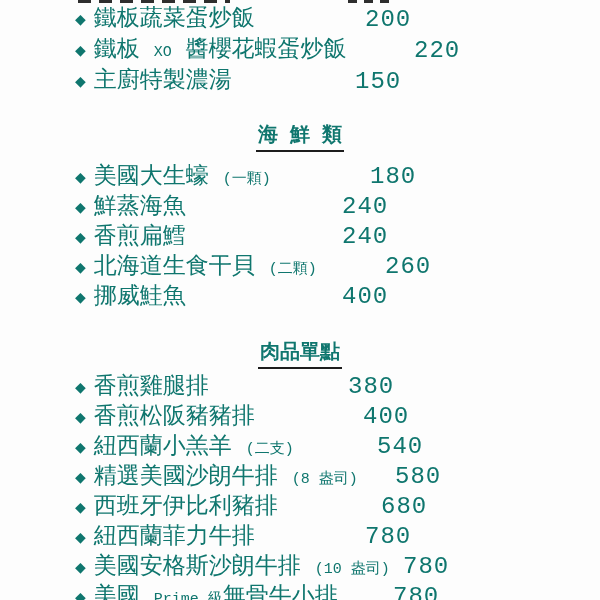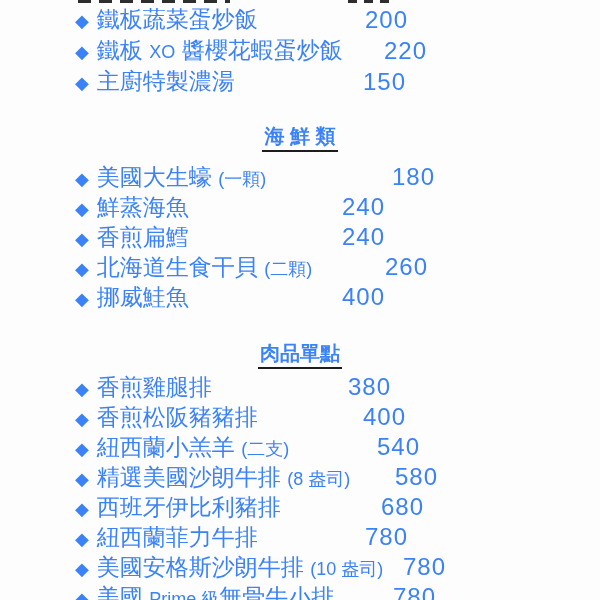--- a/index.html
+++ b/index.html
@@ -1,43 +1,43 @@
 <!DOCTYPE html>
 <html><head>
 <meta charset="utf-8">
 <style>
   html,body { margin:0; padding:0; }
   .page {
     position:relative;
     width:600px; height:600px;
     background:#fdfdfd;
-    color:#3b82f6;
+    color:#0f766e;
     overflow:hidden;
-    font-family:Liberation Sans, sans-serif;
+    font-family:Liberation Mono, monospace;
   }
   
   .crop-remnant { position:absolute; top:0; height:3px; background:repeating-linear-gradient(90deg,#2e2e2e 0 13px,transparent 13px 21px); }
   .crop-remnant.name-part { left:78px; width:152px; }
   .crop-remnant.price-part { left:348px; width:44px; background:repeating-linear-gradient(90deg,#2e2e2e 0 9px,transparent 9px 16px); }
 
   #menu { position:absolute; left:0; top:0; right:0; padding-top:4px; }
 
   .row {
     position:relative;
     padding-left:75px;
     white-space:nowrap;
     font-size:23px;
   }
   .rows-0 .row { height:31px; line-height:31px; }
   .rows-1 .row, .rows-2 .row { height:30px; line-height:30px; }
   .rows-1 { margin-top:9px; }
   .rows-2 { margin-top:2px; }
 
   .bullet { font-size:18px; margin-right:8px; }
-  .name .small { font-size:18px; }
+  .name .small { font-size:15px; }
   .price {
     position:absolute; top:0;
     font-size:24px;
     line-height:inherit;
     letter-spacing:1px;
   }
 
   .section-header {
     height:30px;
     display:flex; align-items:flex-start; justify-content:center;
@@ -49,28 +49,28 @@
 </style>
 </head>
 <body>
 
 <div class="page">
   <div class="crop-remnant name-part"></div>
   <div class="crop-remnant price-part"></div>
   <div id="menu">
       <div class="rows rows-0">
         <div class="row"><span class="bullet">◆</span><span class="name"><span class="normal">鐵板蔬菜蛋炒飯</span></span><span class="price" style="left: 365px;">200</span></div>
-        <div class="row"><span class="bullet">◆</span><span class="name"><span class="normal">鐵板 </span><span class="small">XO</span><span class="normal"> 醬櫻花蝦蛋炒飯</span></span><span class="price" style="left: 384px;">220</span></div>
-        <div class="row"><span class="bullet">◆</span><span class="name"><span class="normal">主廚特製濃湯</span></span><span class="price" style="left: 355px; margin-left: 8px;">150</span></div>
+        <div class="row"><span class="bullet">◆</span><span class="name"><span class="normal">鐵板 </span><span class="small">XO</span><span class="normal"> 醬櫻花蝦蛋炒飯</span></span><span class="price" style="left: 414px;">220</span></div>
+        <div class="row"><span class="bullet">◆</span><span class="name"><span class="normal">主廚特製濃湯</span></span><span class="price" style="left: 355px;">150</span></div>
       </div>
       <div class="section-header sh-1">
         <span>海 鮮 類</span>
       </div>
       <div class="rows rows-1">
-        <div class="row"><span class="bullet">◆</span><span class="name"><span class="normal">美國大生蠔 </span><span class="small">(一顆)</span></span><span class="price" style="left: 392px;">180</span></div>
+        <div class="row"><span class="bullet">◆</span><span class="name"><span class="normal">美國大生蠔 </span><span class="small">(一顆)</span></span><span class="price" style="left: 370px;">180</span></div>
         <div class="row"><span class="bullet">◆</span><span class="name"><span class="normal">鮮蒸海魚</span></span><span class="price" style="left: 342px;">240</span></div>
         <div class="row"><span class="bullet">◆</span><span class="name"><span class="normal">香煎扁鱈</span></span><span class="price" style="left: 342px;">240</span></div>
         <div class="row"><span class="bullet">◆</span><span class="name"><span class="normal">北海道生食干貝 </span><span class="small">(二顆)</span></span><span class="price" style="left: 385px;">260</span></div>
         <div class="row"><span class="bullet">◆</span><span class="name"><span class="normal">挪威鮭魚</span></span><span class="price" style="left: 342px;">400</span></div>
       </div>
       <div class="section-header sh-2">
         <span>肉品單點</span>
       </div>
       <div class="rows rows-2">
         <div class="row"><span class="bullet">◆</span><span class="name"><span class="normal">香煎雞腿排</span></span><span class="price" style="left: 348px;">380</span></div>

